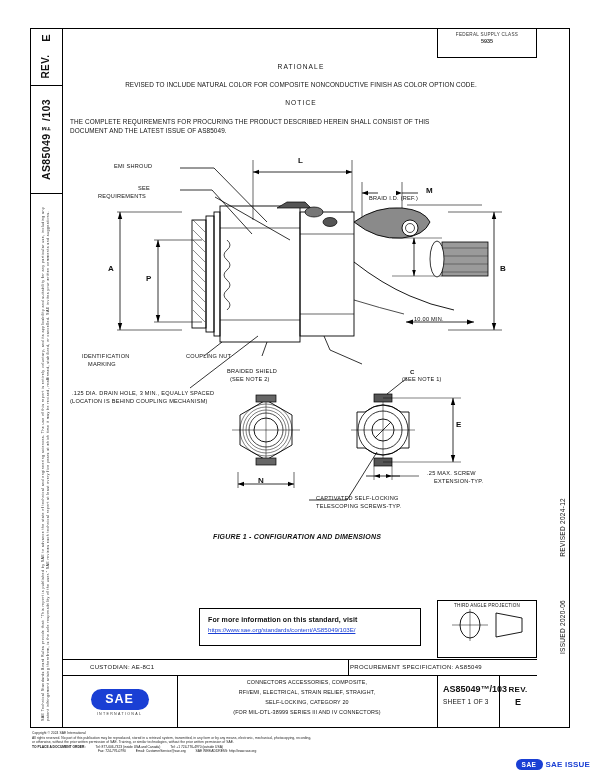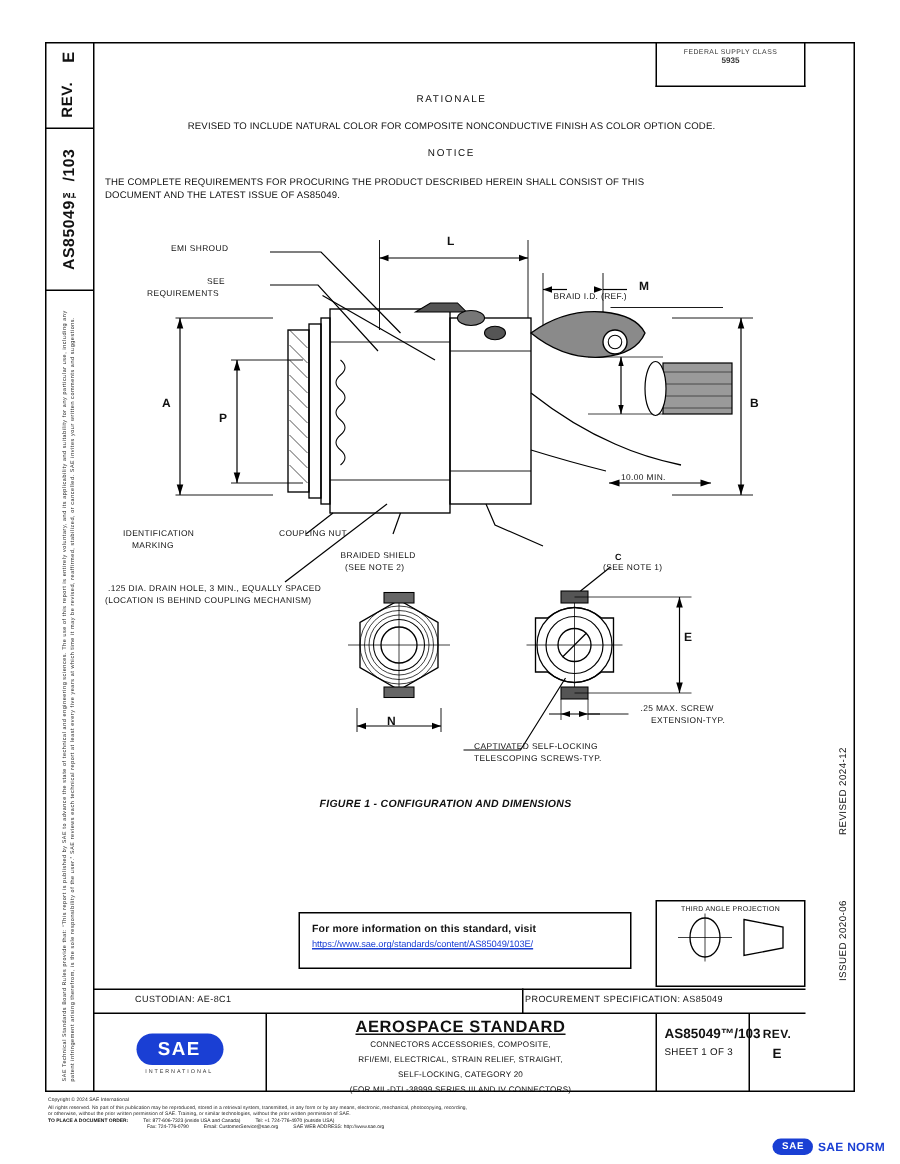--- a/index.html
+++ b/index.html
@@ -414,21 +414,20 @@
 
   <div class="tb-custodian">CUSTODIAN: AE-8C1</div>
   <div class="tb-procure">PROCUREMENT SPECIFICATION: AS85049</div>
 
   <div class="sae-logo-cell">
     <div class="sae-mark">SAE</div>
     <div class="sae-sub">INTERNATIONAL</div>
   </div>
 
   <div class="tb-title-cell">
-    <div class="tb-as">AEROSPACE STANDARD</div>
     <div class="tb-desc">CONNECTORS ACCESSORIES, COMPOSITE,</div>
     <div class="tb-desc">RFI/EMI, ELECTRICAL, STRAIN RELIEF, STRAIGHT,</div>
     <div class="tb-desc">SELF-LOCKING, CATEGORY 20</div>
     <div class="tb-desc">(FOR MIL-DTL-38999 SERIES III AND IV CONNECTORS)</div>
   </div>
 
   <div class="tb-doc-cell">
     <div class="tb-docnum">AS85049™/103</div>
     <div class="tb-sheet">SHEET 1 OF 3</div>
   </div>
@@ -449,16 +448,16 @@
     </div>
     <div class="f-row" style="padding-left:66px;">
       <span>Fax: 724-776-0790</span>
       <span>Email: CustomerService@sae.org</span>
       <span>SAE WEB ADDRESS: http://www.sae.org</span>
     </div>
   </div>
 
   <div class="saenorm">
     <div class="sn-mark">SAE</div>
-    <div class="sn-txt">SAE NORM</div>
+    <div class="sn-txt">SAE ISSUE</div>
   </div>
 
 </div>
 
 </body></html>

